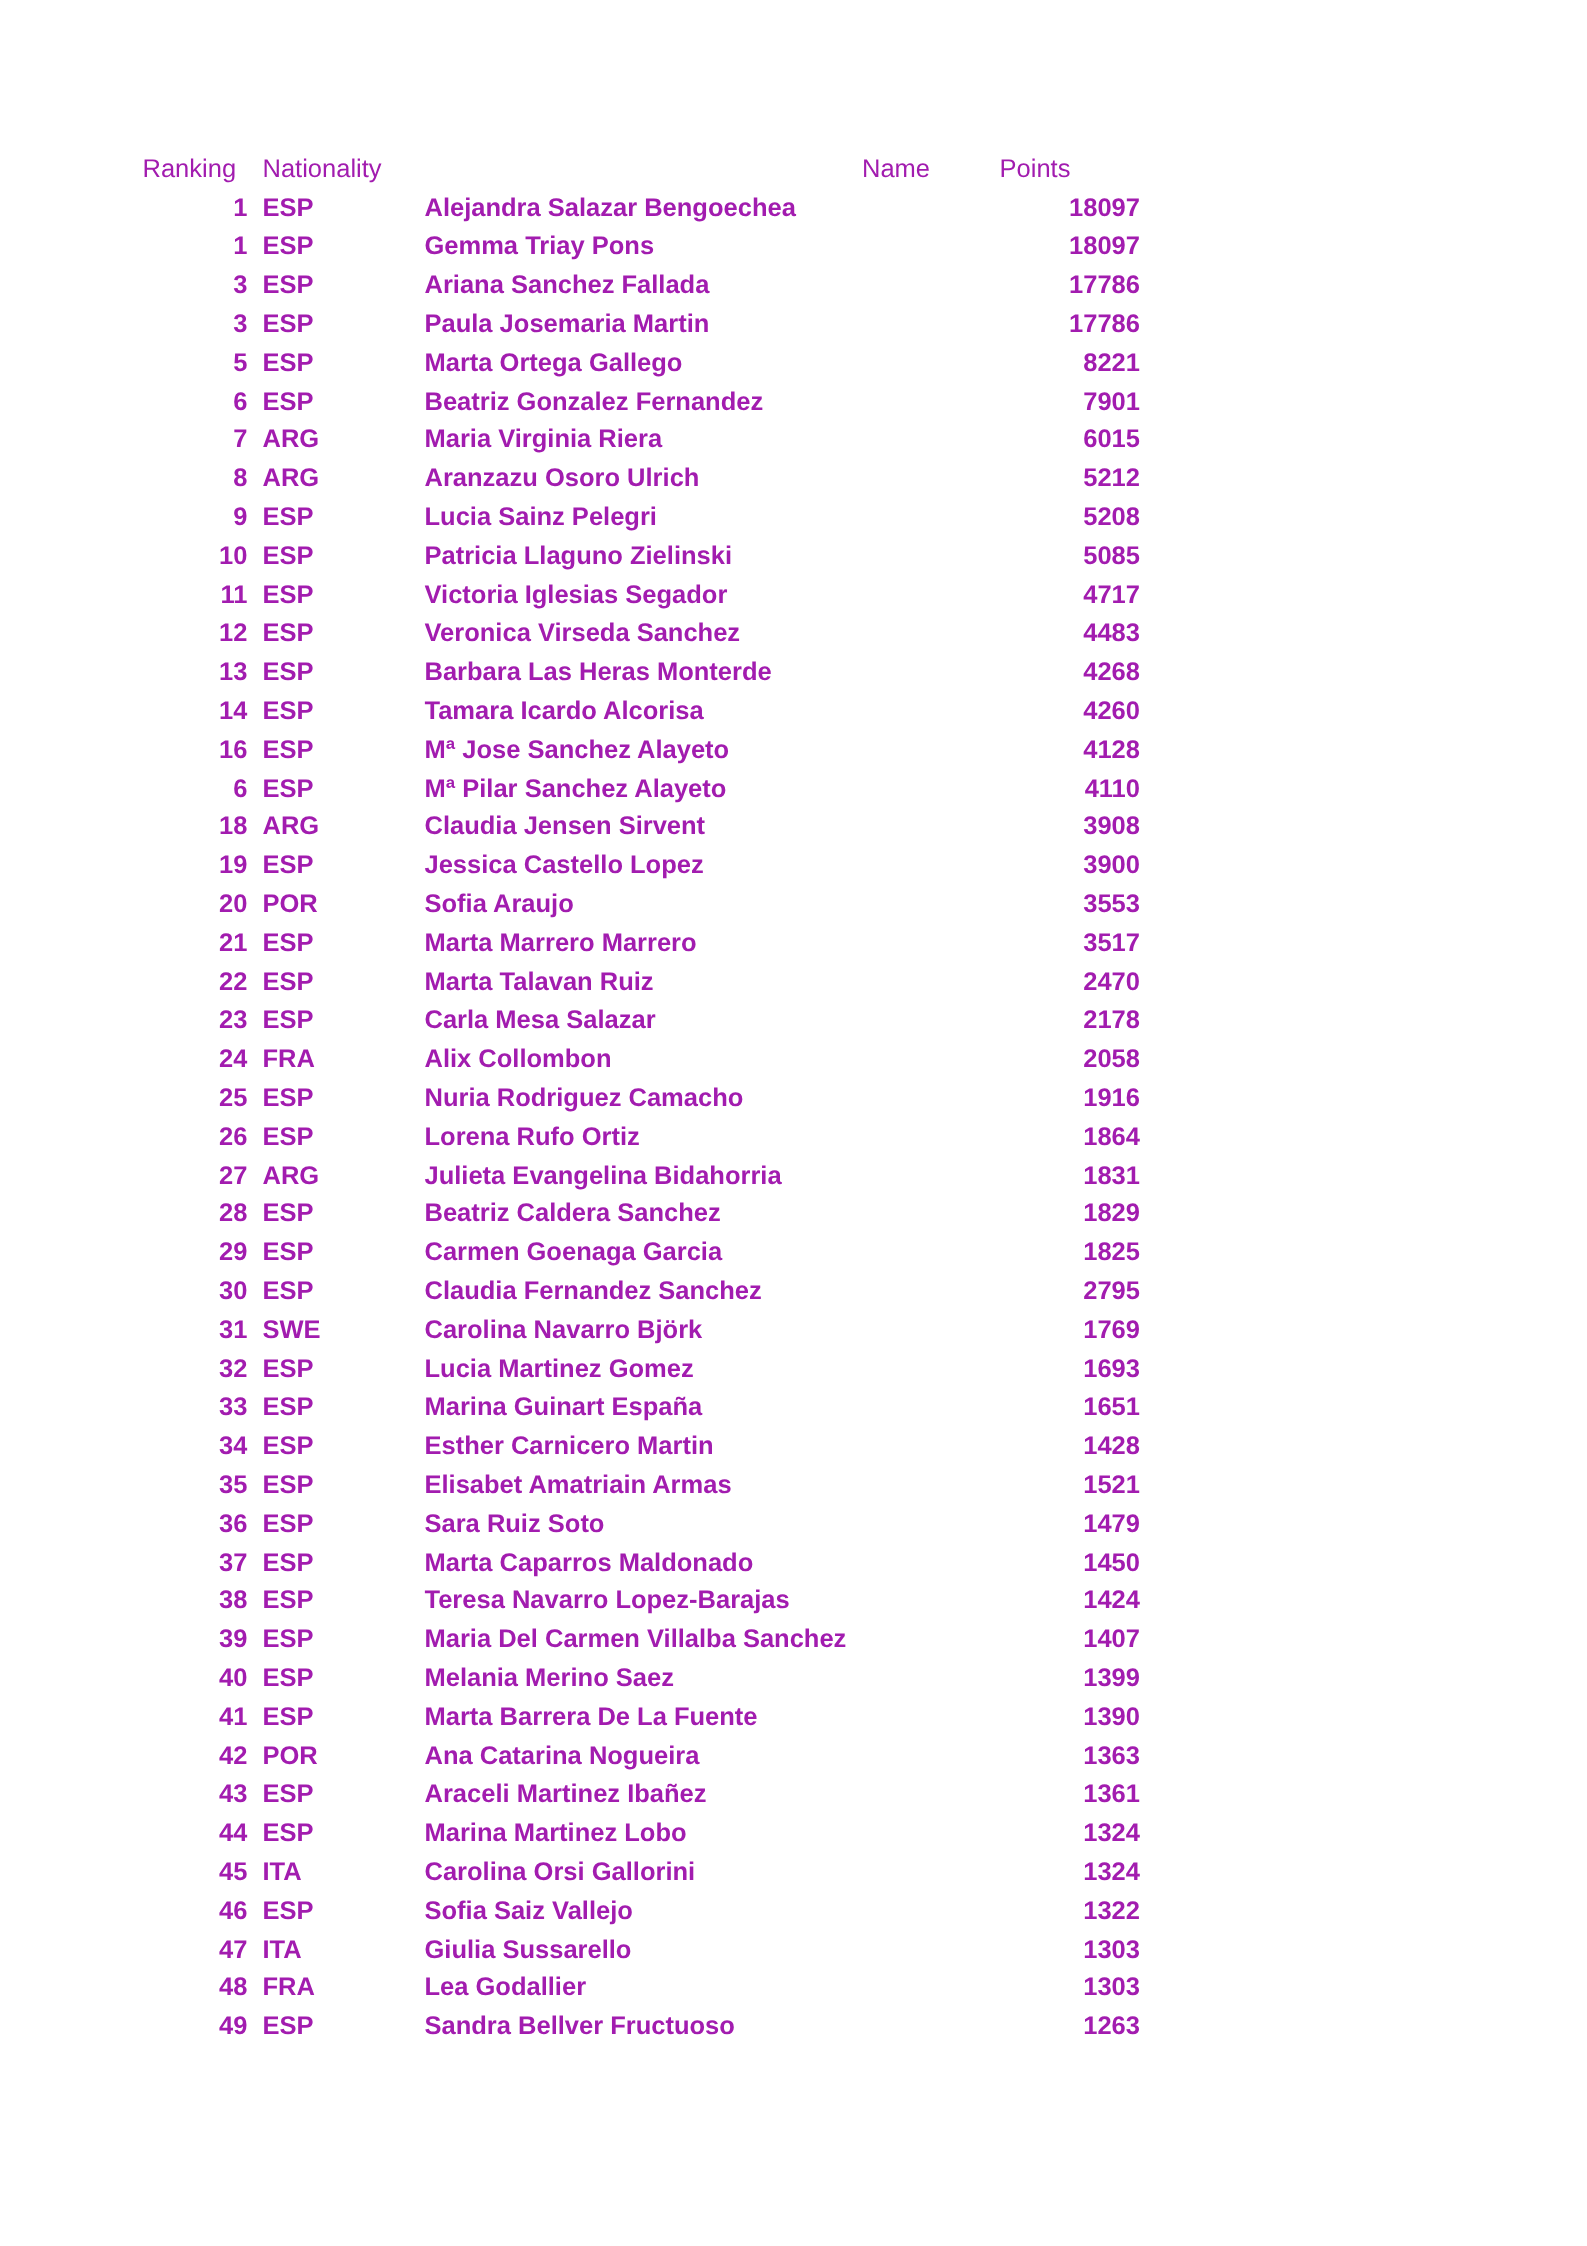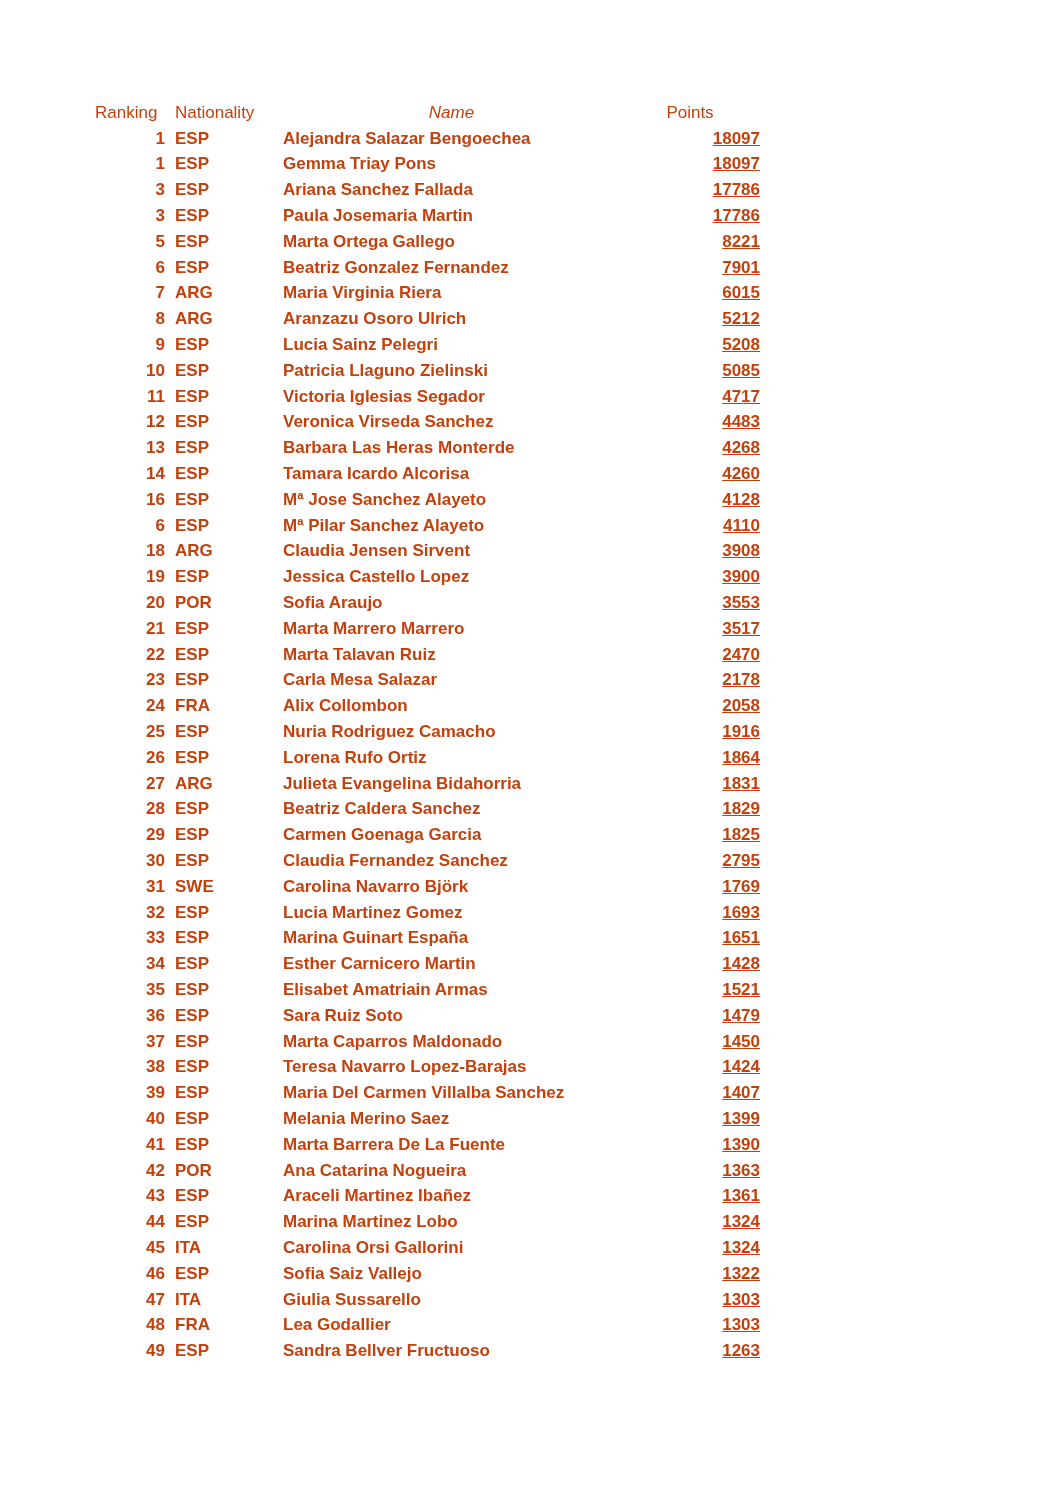--- a/index.html
+++ b/index.html
@@ -6,21 +6,21 @@
     margin: 0;
     padding: 0;
     background: #ffffff;
   }
   .page {
     position: relative;
     width: 1058px;
     height: 1497px;
     background: #ffffff;
     font-family: "Liberation Sans", sans-serif;
-    color: #c2410c;
+    color: #a21caf;
     overflow: hidden;
   }
   .ranking-table {
     position: absolute;
     left: 95px;
     top: 100px;
     border-collapse: collapse;
     table-layout: fixed;
     font-size: 17px;
   }
@@ -34,26 +34,26 @@
   .ranking-table th, .ranking-table td {
     padding: 0;
     margin: 0;
     font-weight: normal;
     white-space: nowrap;
     overflow: hidden;
     vertical-align: middle;
   }
   th.h-rank   { text-align: left; }
   th.h-nat    { text-align: left; padding-left: 10px; }
-  th.h-name   { text-align: center; font-style: italic; }
+  th.h-name   { text-align: right; }
   th.h-points { }
   td.c-rank   { text-align: right; font-weight: bold; }
   td.c-nat    { text-align: left; padding-left: 10px; font-weight: bold; }
   td.c-name   { text-align: left; font-weight: bold; }
-  td.c-points { text-align: right; font-weight: bold; text-decoration: underline; }
+  td.c-points { text-align: right; font-weight: bold; }
 </style>
 </head>
 <body>
 
 <div class="page">
   <table class="ranking-table">
     <colgroup>
       <col class="col-rank">
       <col class="col-nat">
       <col class="col-name">

